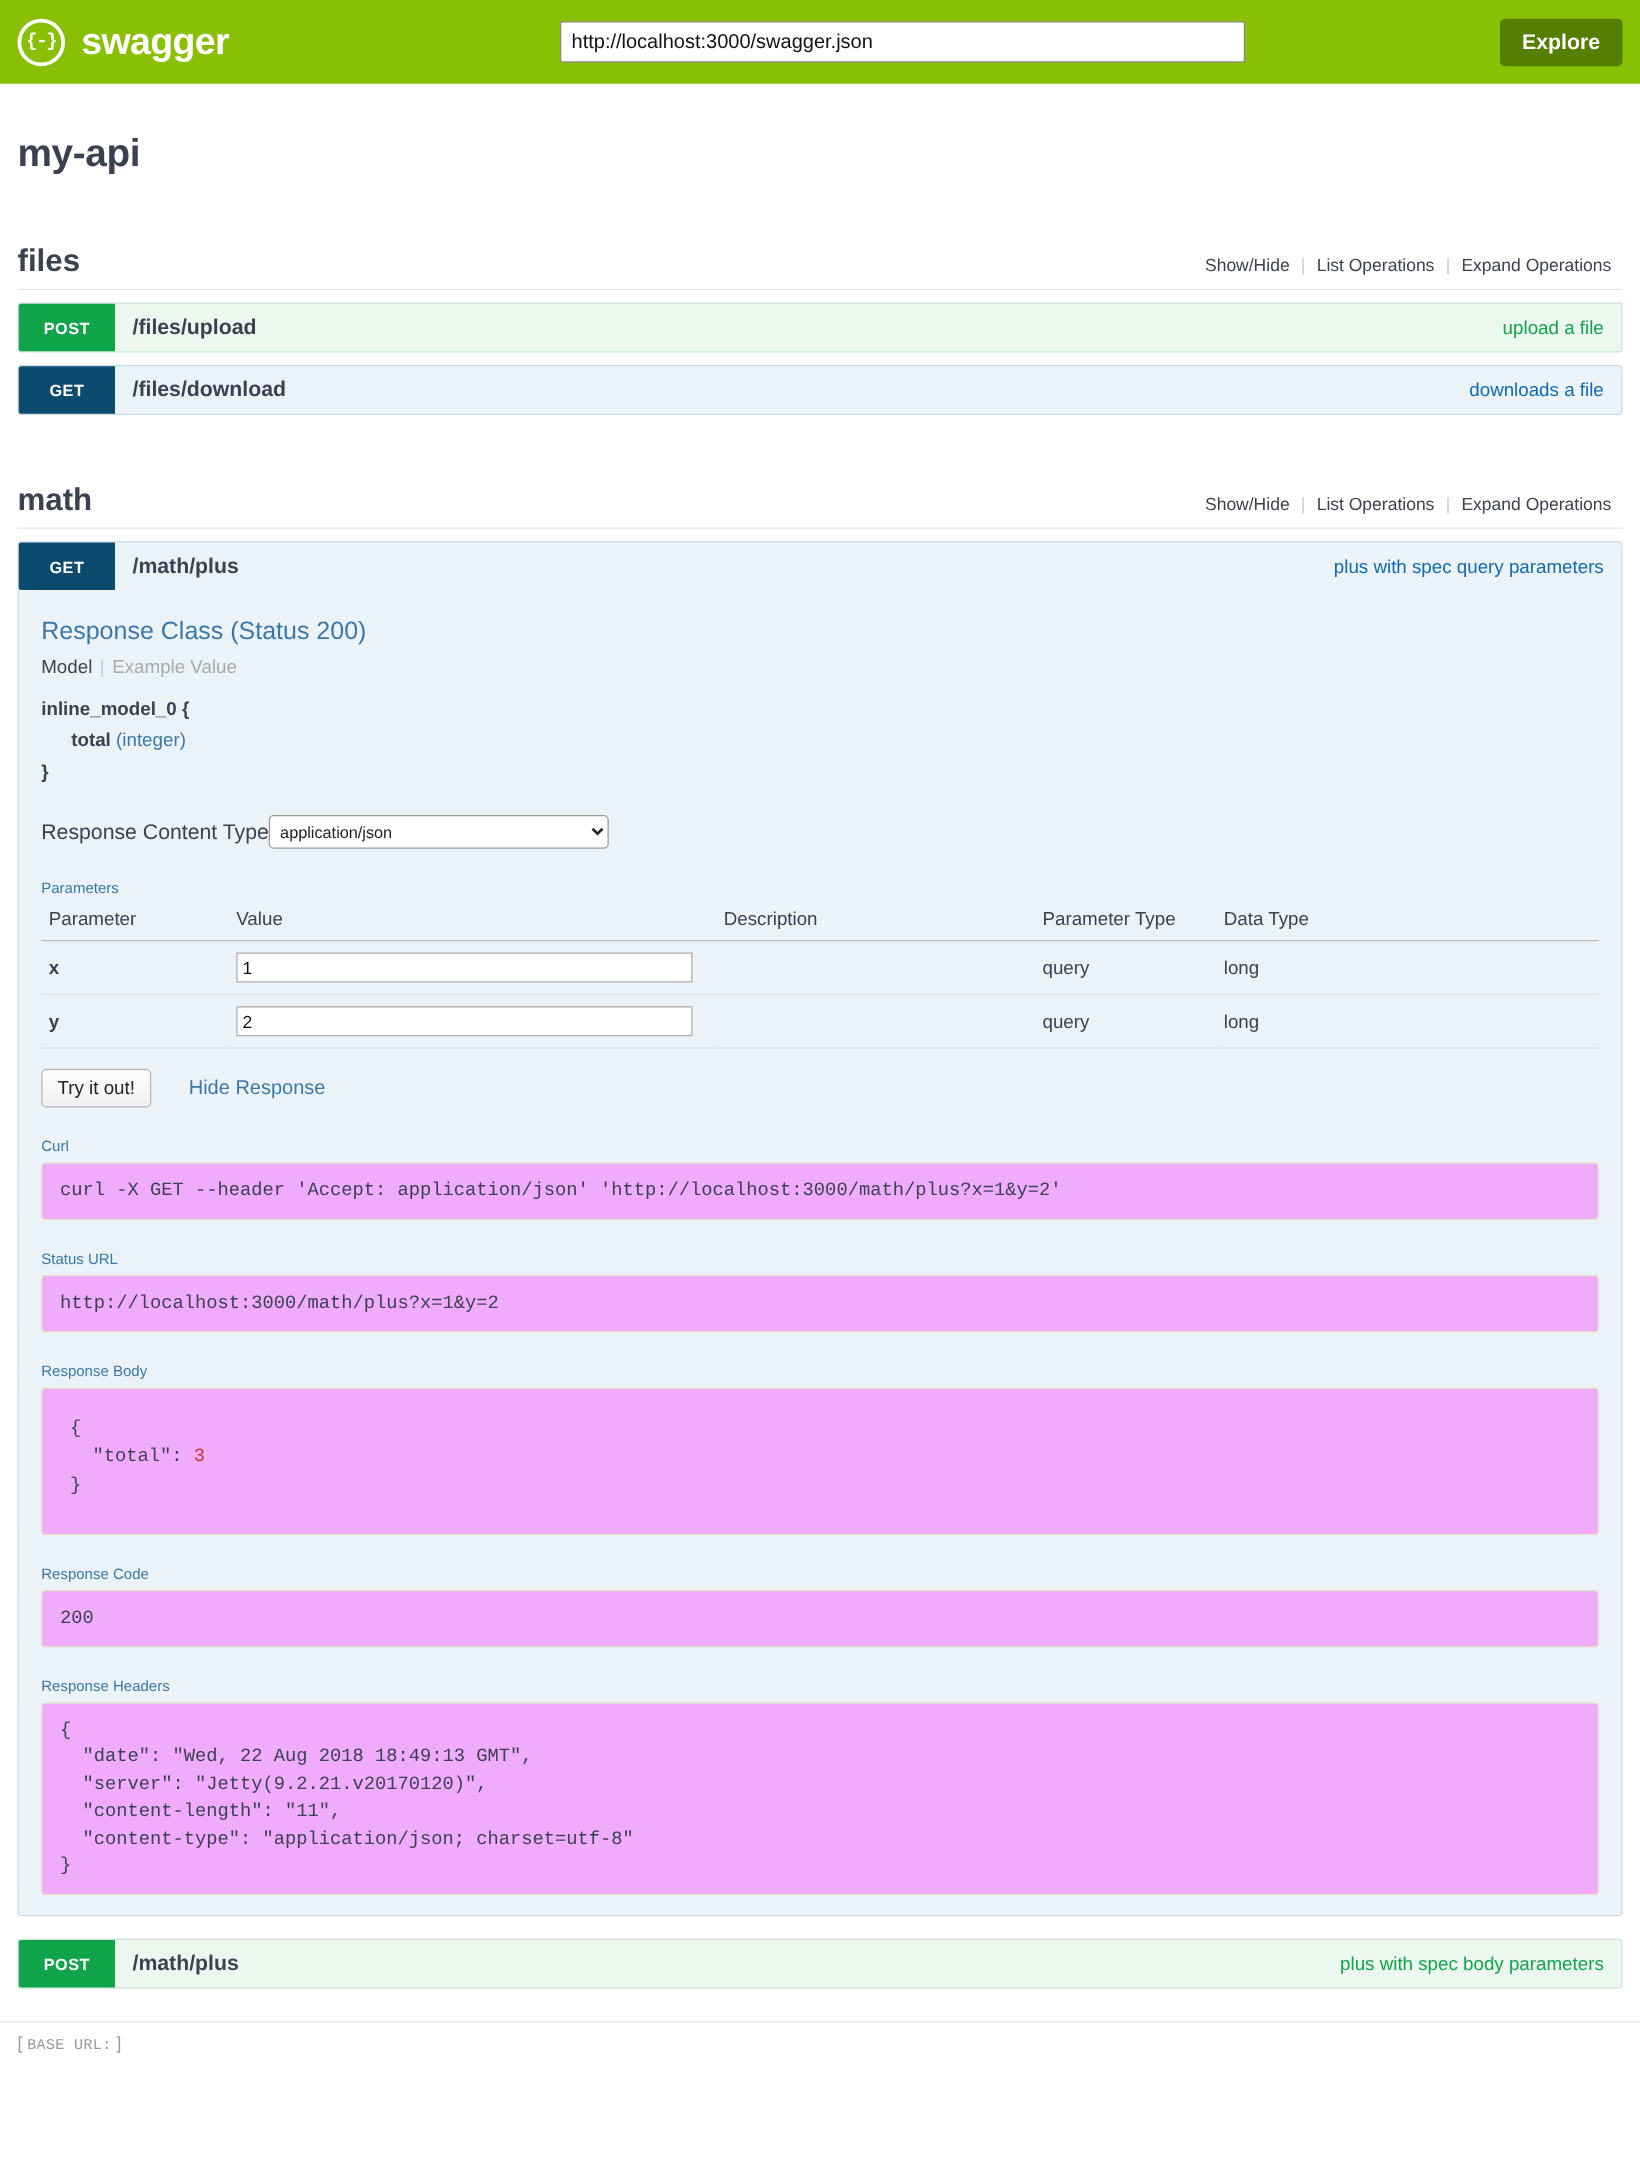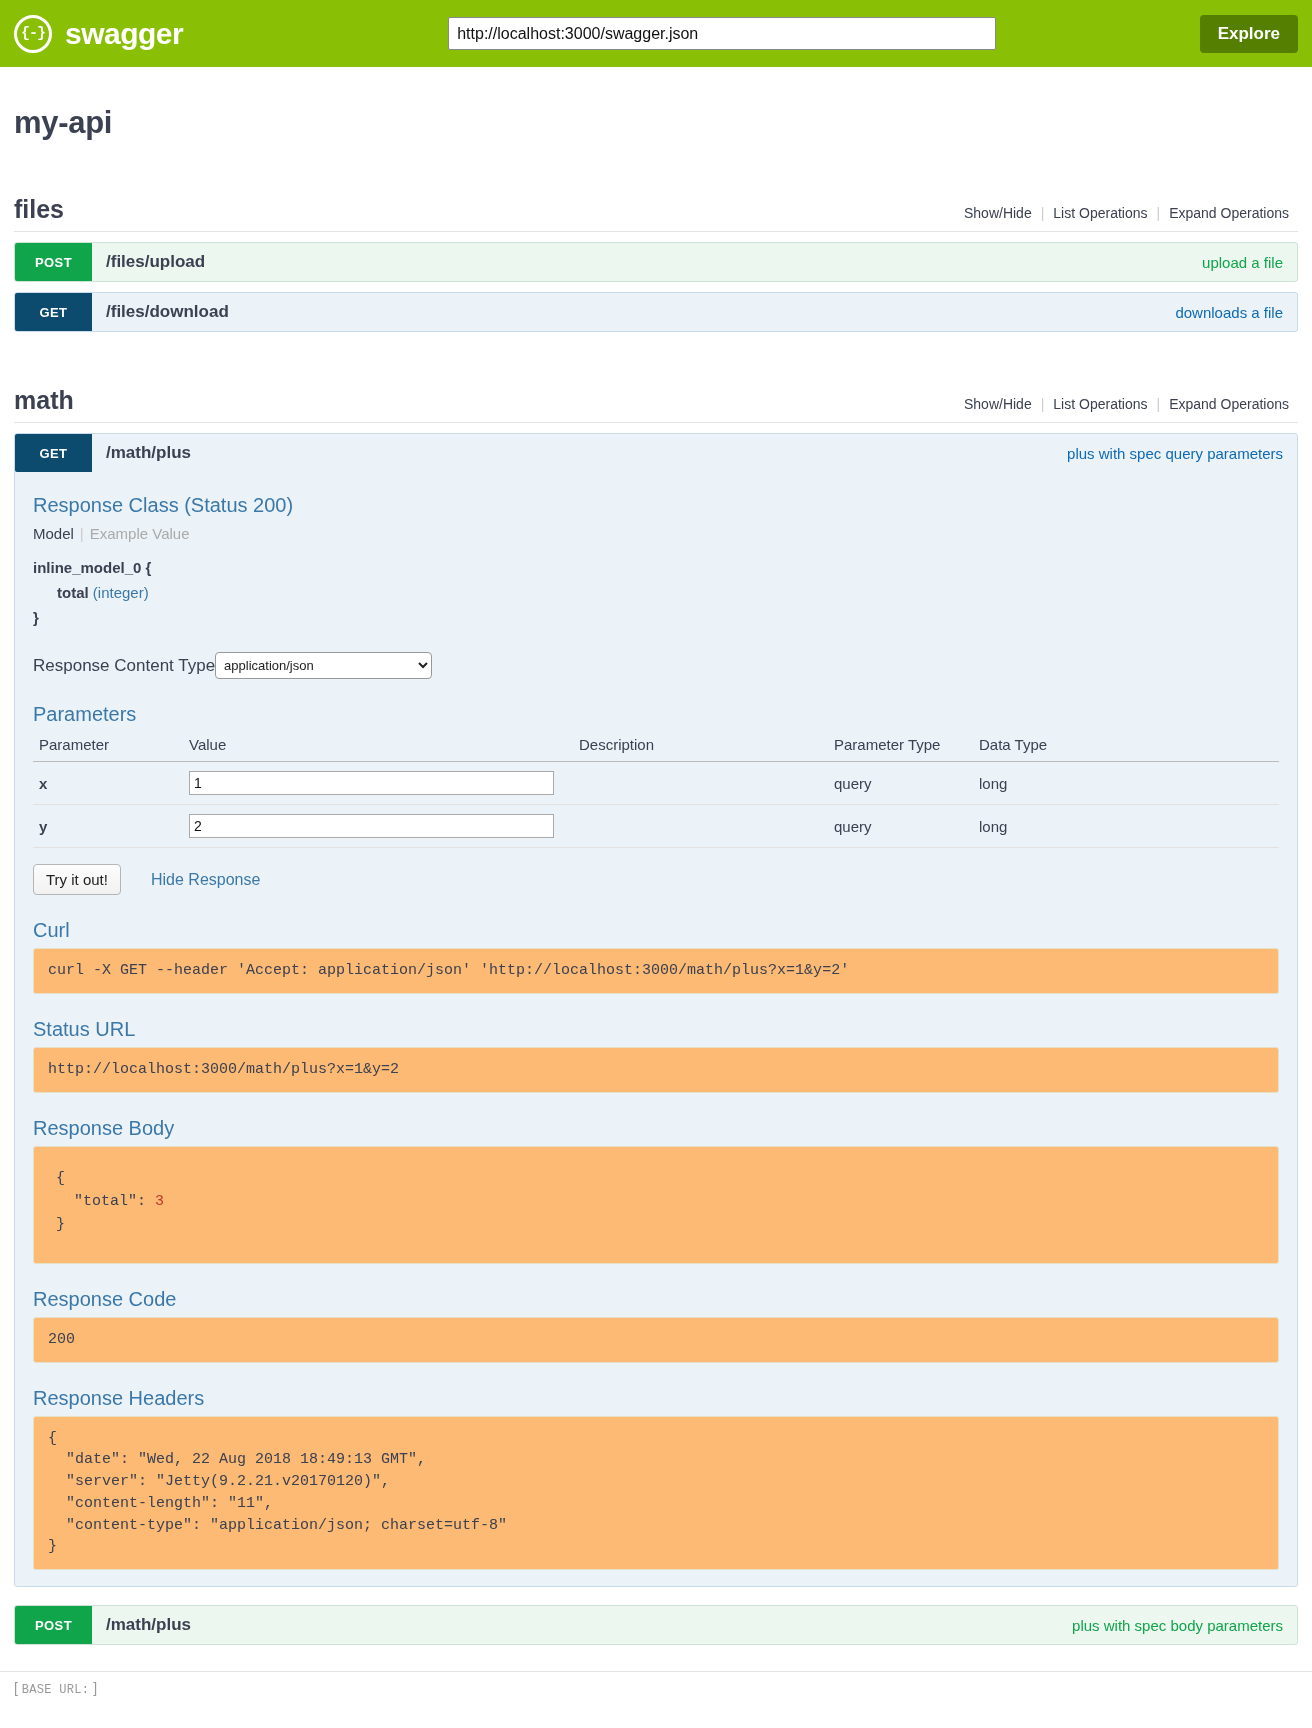--- a/index.html
+++ b/index.html
@@ -143,21 +143,21 @@
   .op.get { background: #ebf3f9; border-color: #c8dbeb; }
   .op.get .op-method { background: #0c4a6e; }
   .op.get .op-summary { color: #0f6ab4; }
 
   .op.expanded { background: #ebf3f9; border-color: #c8dbeb; padding-bottom: 16px; }
 
   
   .op-body { padding: 0 18px; }
   h4.section {
     color: #3b78a8;
-    font-size: 20px;
+    font-size: 12px;
     font-weight: normal;
     margin: 24px 0 6px 0;
   }
   .resp-class-title {
     color: #3b78a8;
     font-size: 20px;
     font-weight: normal;
     margin: 22px 0 8px 0;
   }
   .tabs {
@@ -179,21 +179,21 @@
   .model-block .prop { font-weight: bold; padding-left: 24px; }
   .model-block .type { color: #3b78a8; font-weight: normal; }
 
   .content-type-row {
     display: flex;
     align-items: center;
     margin: 22px 0 8px 0;
   }
   .content-type-label { font-size: 17px; color: #3b4151; }
   select.content-type {
-    width: 217px;
+    width: 272px;
     height: 27px;
     font-size: 13px;
     font-family: "Liberation Sans", sans-serif;
     border: 1px solid #999;
     border-radius: 4px;
     padding: 2px 4px;
     background: #fff;
     color: #222;
   }
 
@@ -249,21 +249,21 @@
     cursor: pointer;
   }
   .hide-resp {
     color: #3b78a8;
     font-size: 16px;
     text-decoration: none;
     cursor: pointer;
   }
 
   pre.code {
-    background: #fdba74;
+    background: #f0abfc;
     border: 1px solid #e5e0c6;
     border-radius: 3px;
     font-family: "Liberation Mono", monospace;
     font-size: 15px;
     color: #3b4151;
     margin: 4px 0 0 0;
     padding: 11px 14px;
     white-space: pre-wrap;
     word-break: break-all;
     line-height: 1.45;

